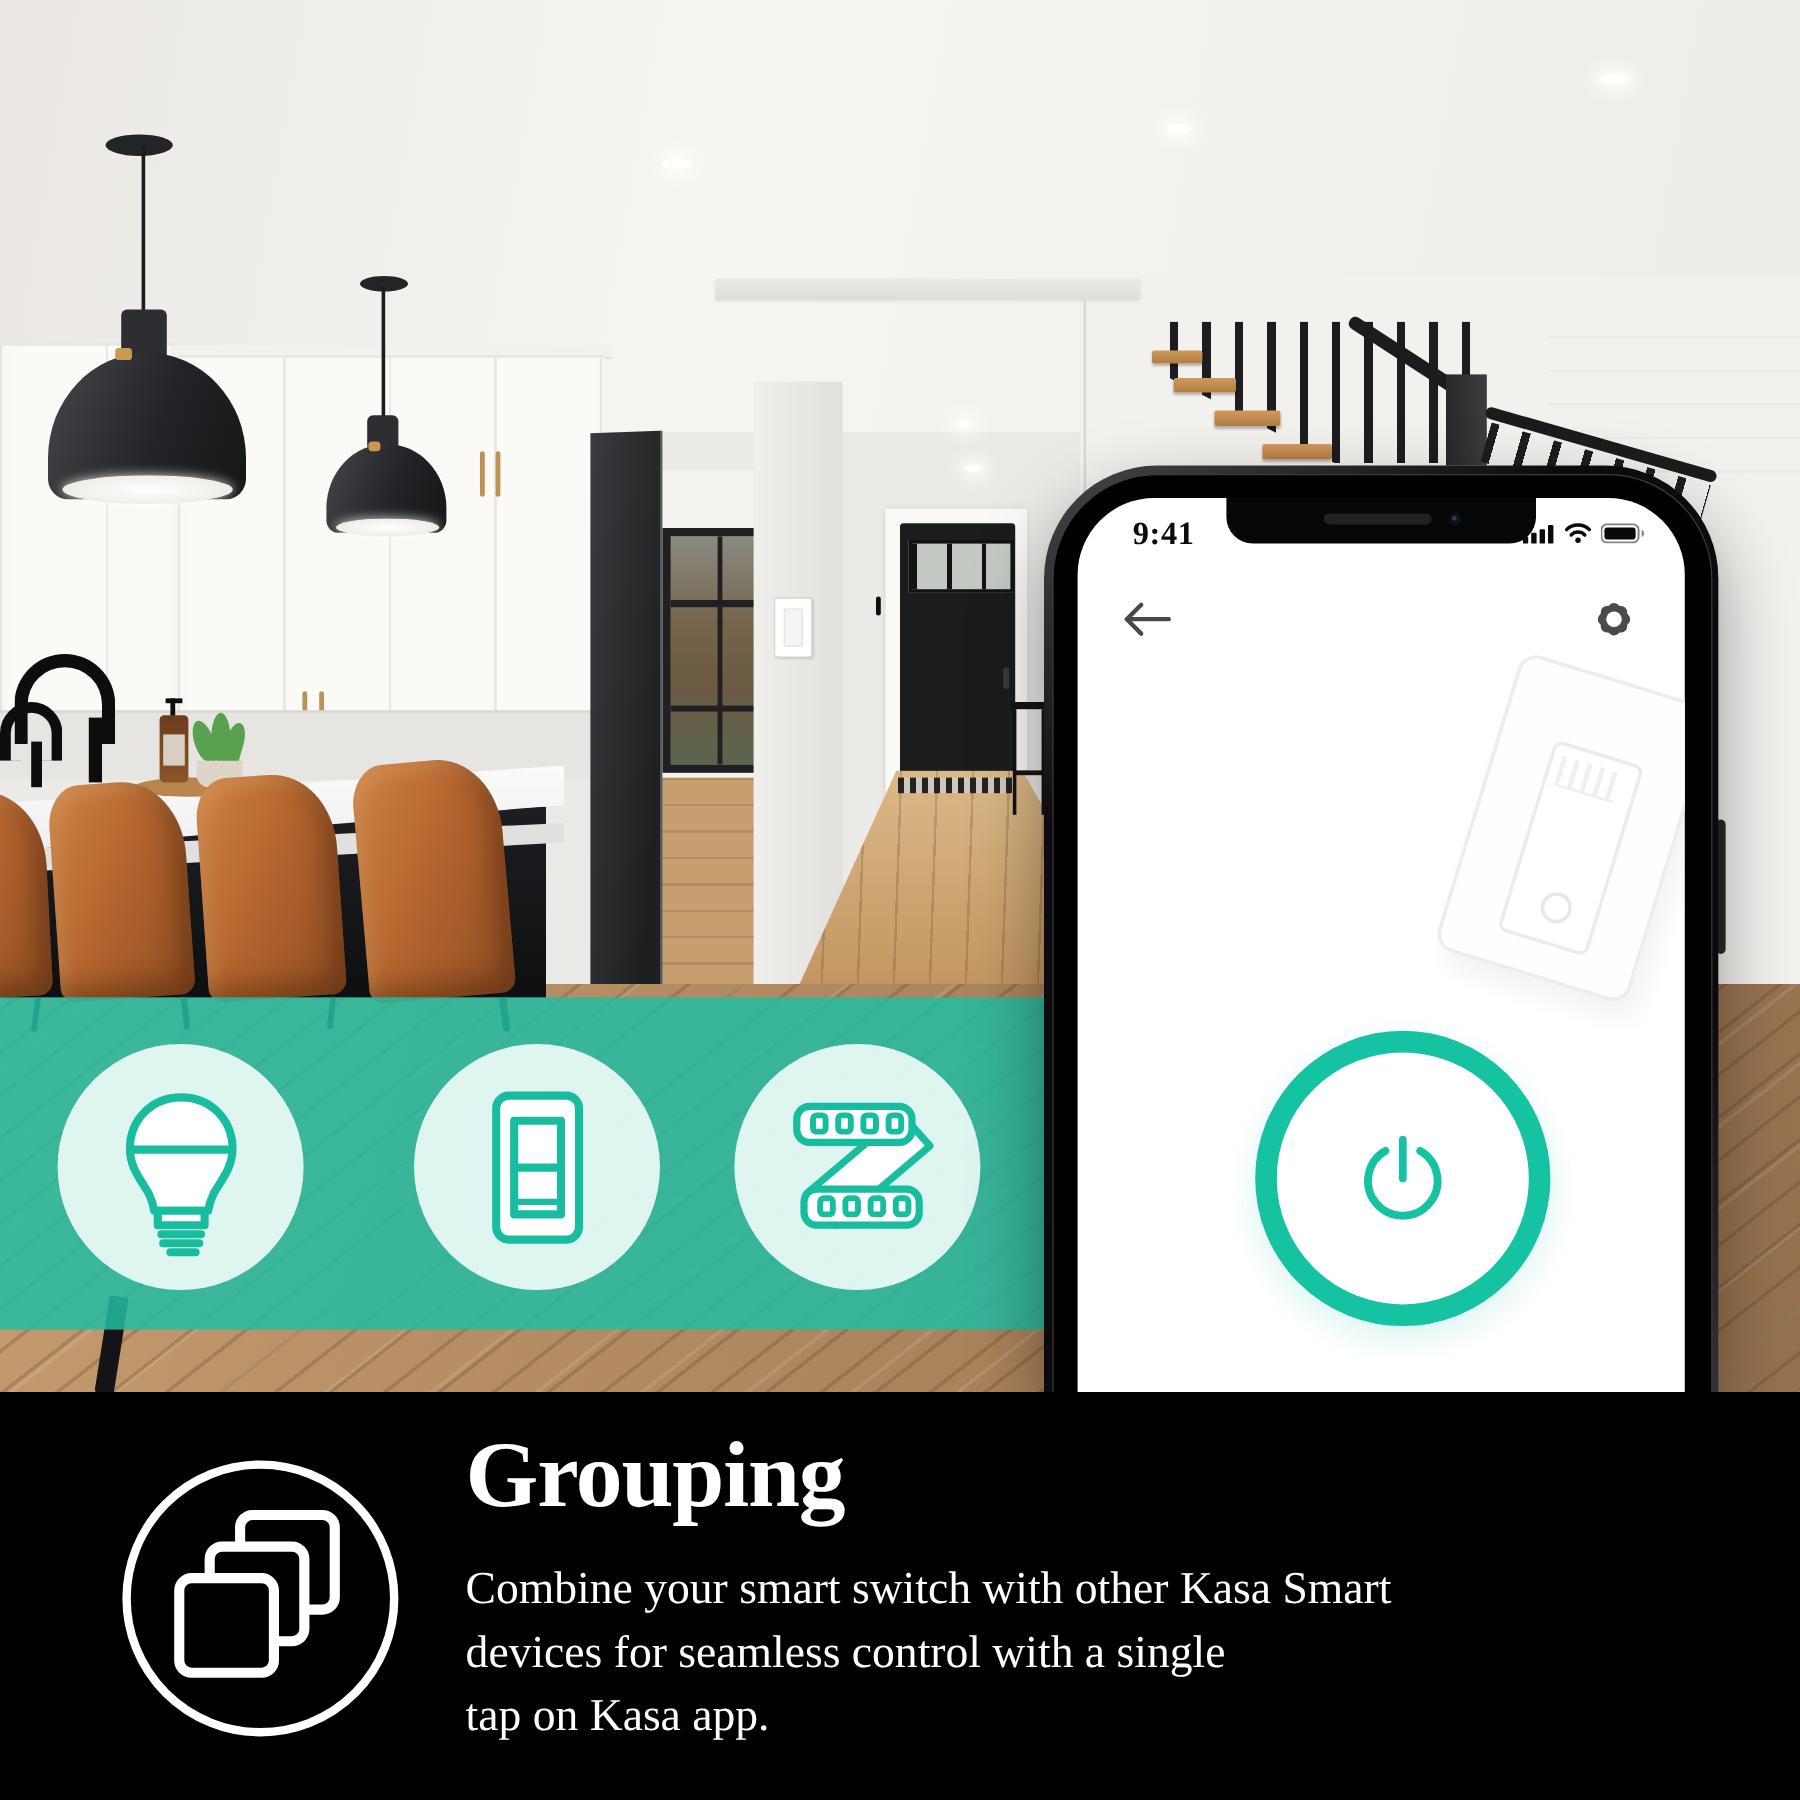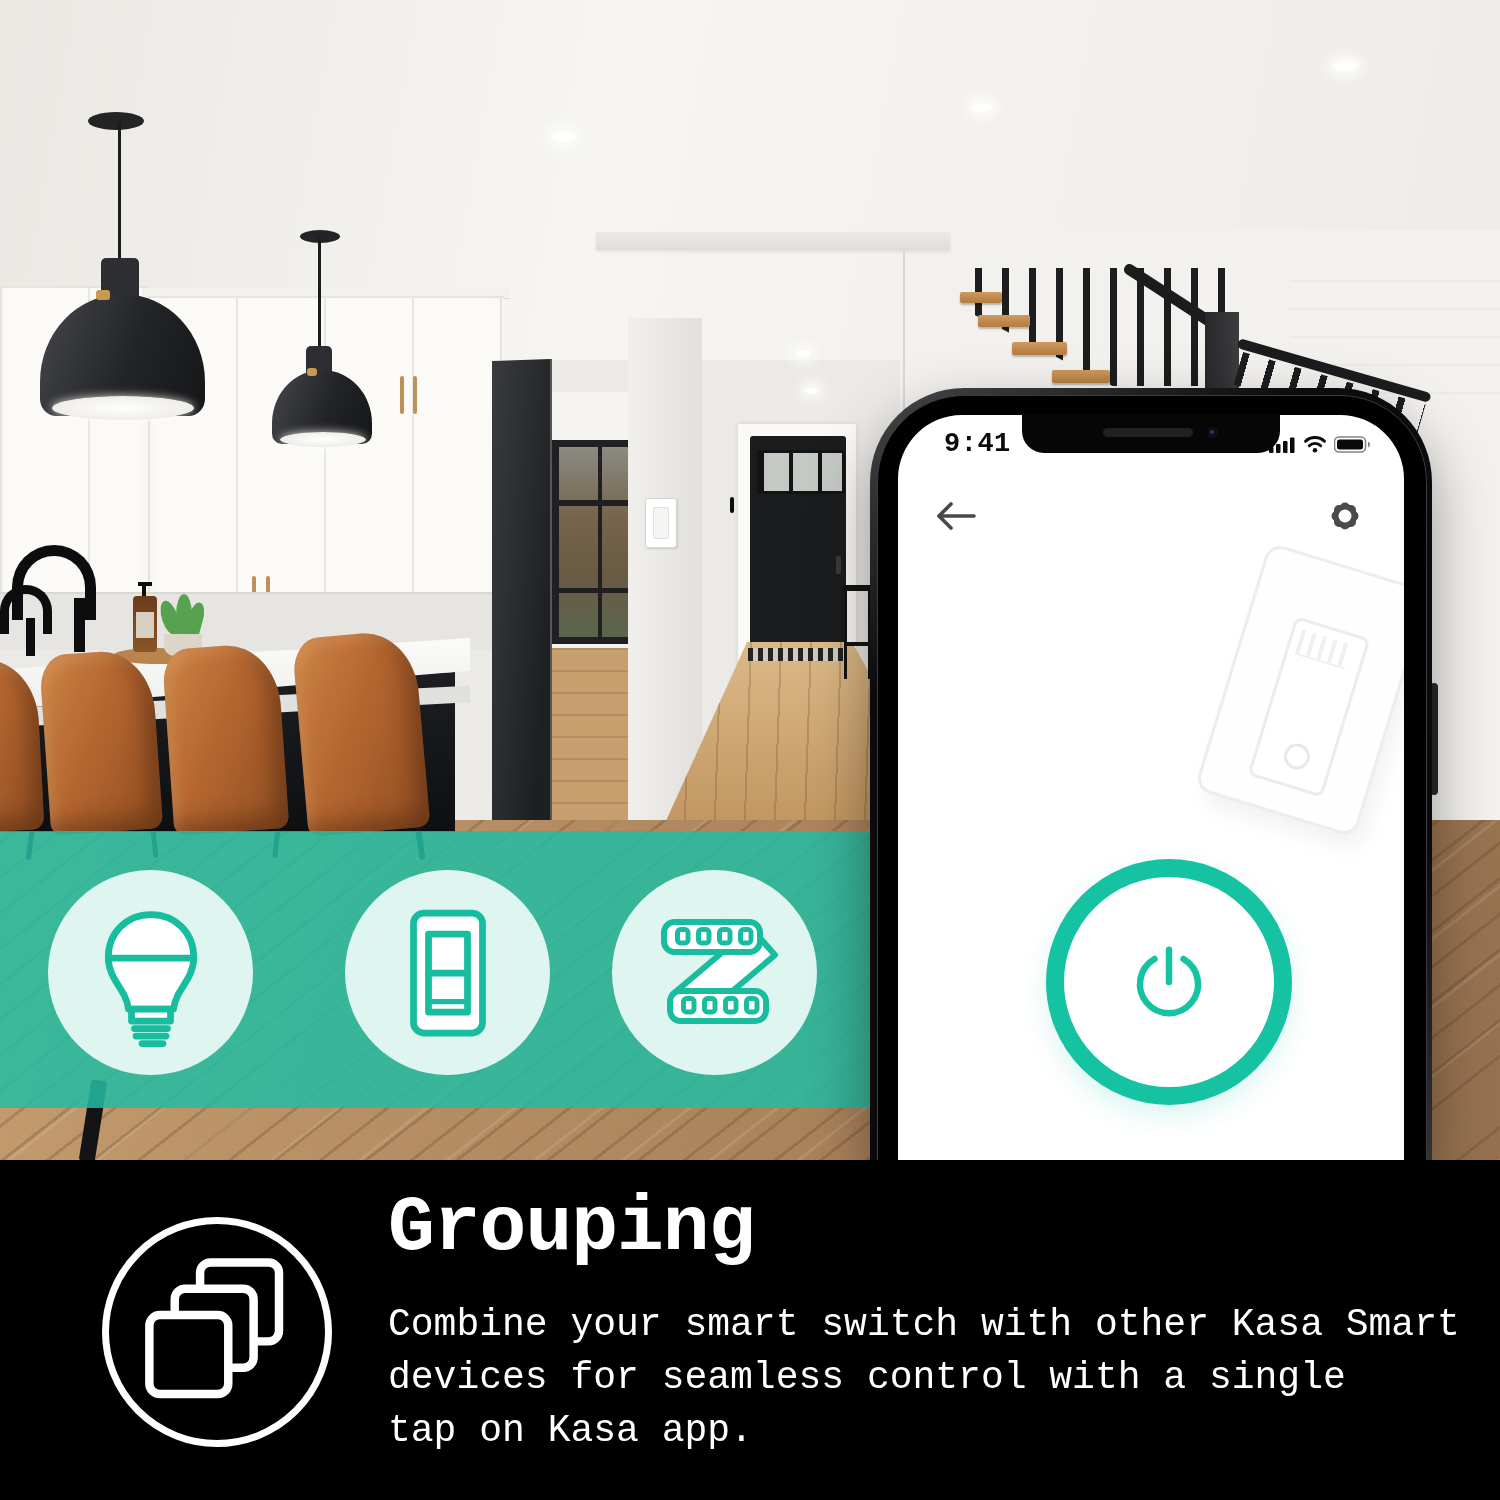--- a/index.html
+++ b/index.html
@@ -1,17 +1,17 @@
 <!DOCTYPE html>
 <html><head>
 <meta charset="utf-8">
 <style>
   html,body{margin:0;padding:0;background:#000;}
   .canvas{position:relative;width:1500px;height:1500px;overflow:hidden;background:#eceae7;
-          font-family:Liberation Mono, monospace;}
+          font-family:Liberation Serif, serif;}
   .abs{position:absolute;}
 
   
   .ceiling{left:0;top:0;width:1500px;height:360px;
     background:linear-gradient(100deg,#ebe8e4,#f6f5f2 40%,#f2f0ec 75%,#eeece8);}
   .wall-right{left:900px;top:230px;width:600px;height:600px;background:#f3f1ee;}
   .shiplap{left:1290px;top:280px;width:210px;height:140px;opacity:.6;
     background:repeating-linear-gradient(180deg,rgba(0,0,0,0.05) 0 2px,transparent 2px 28px);}
   .soffit{left:596px;top:232px;width:354px;height:18px;
     background:linear-gradient(#eceae6,#dfddd8);box-shadow:0 2px 3px rgba(0,0,0,.08);}

